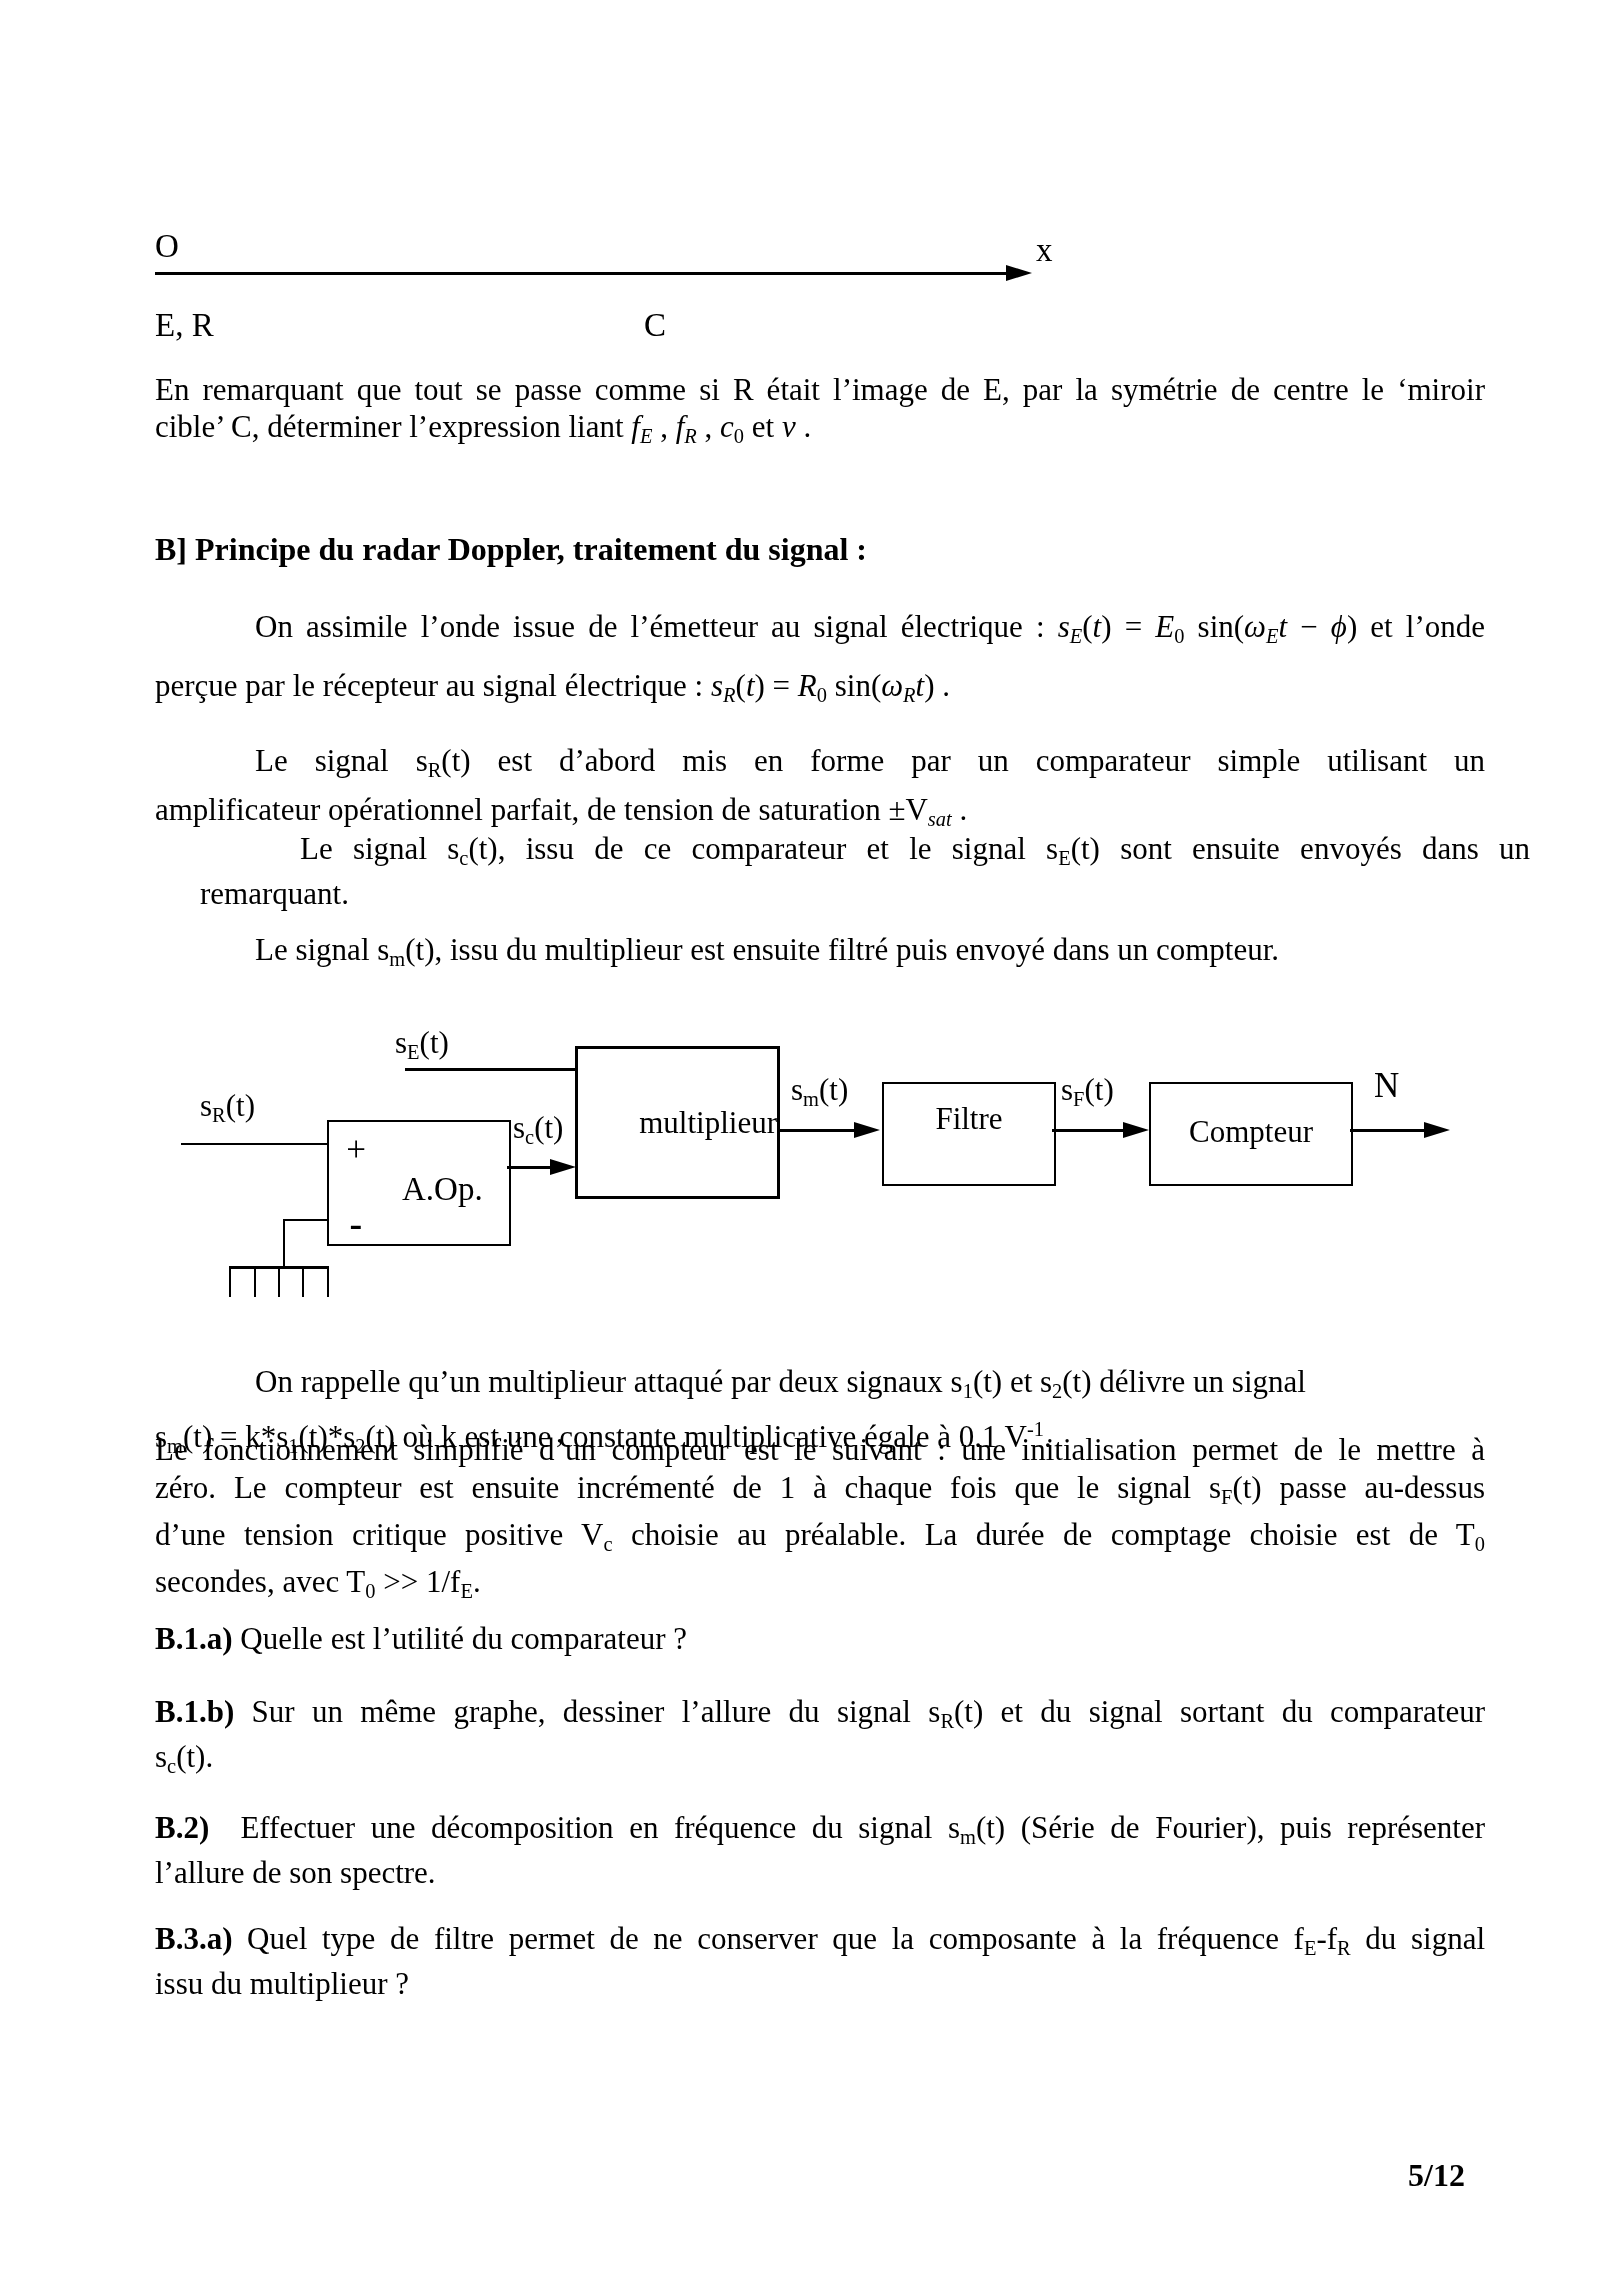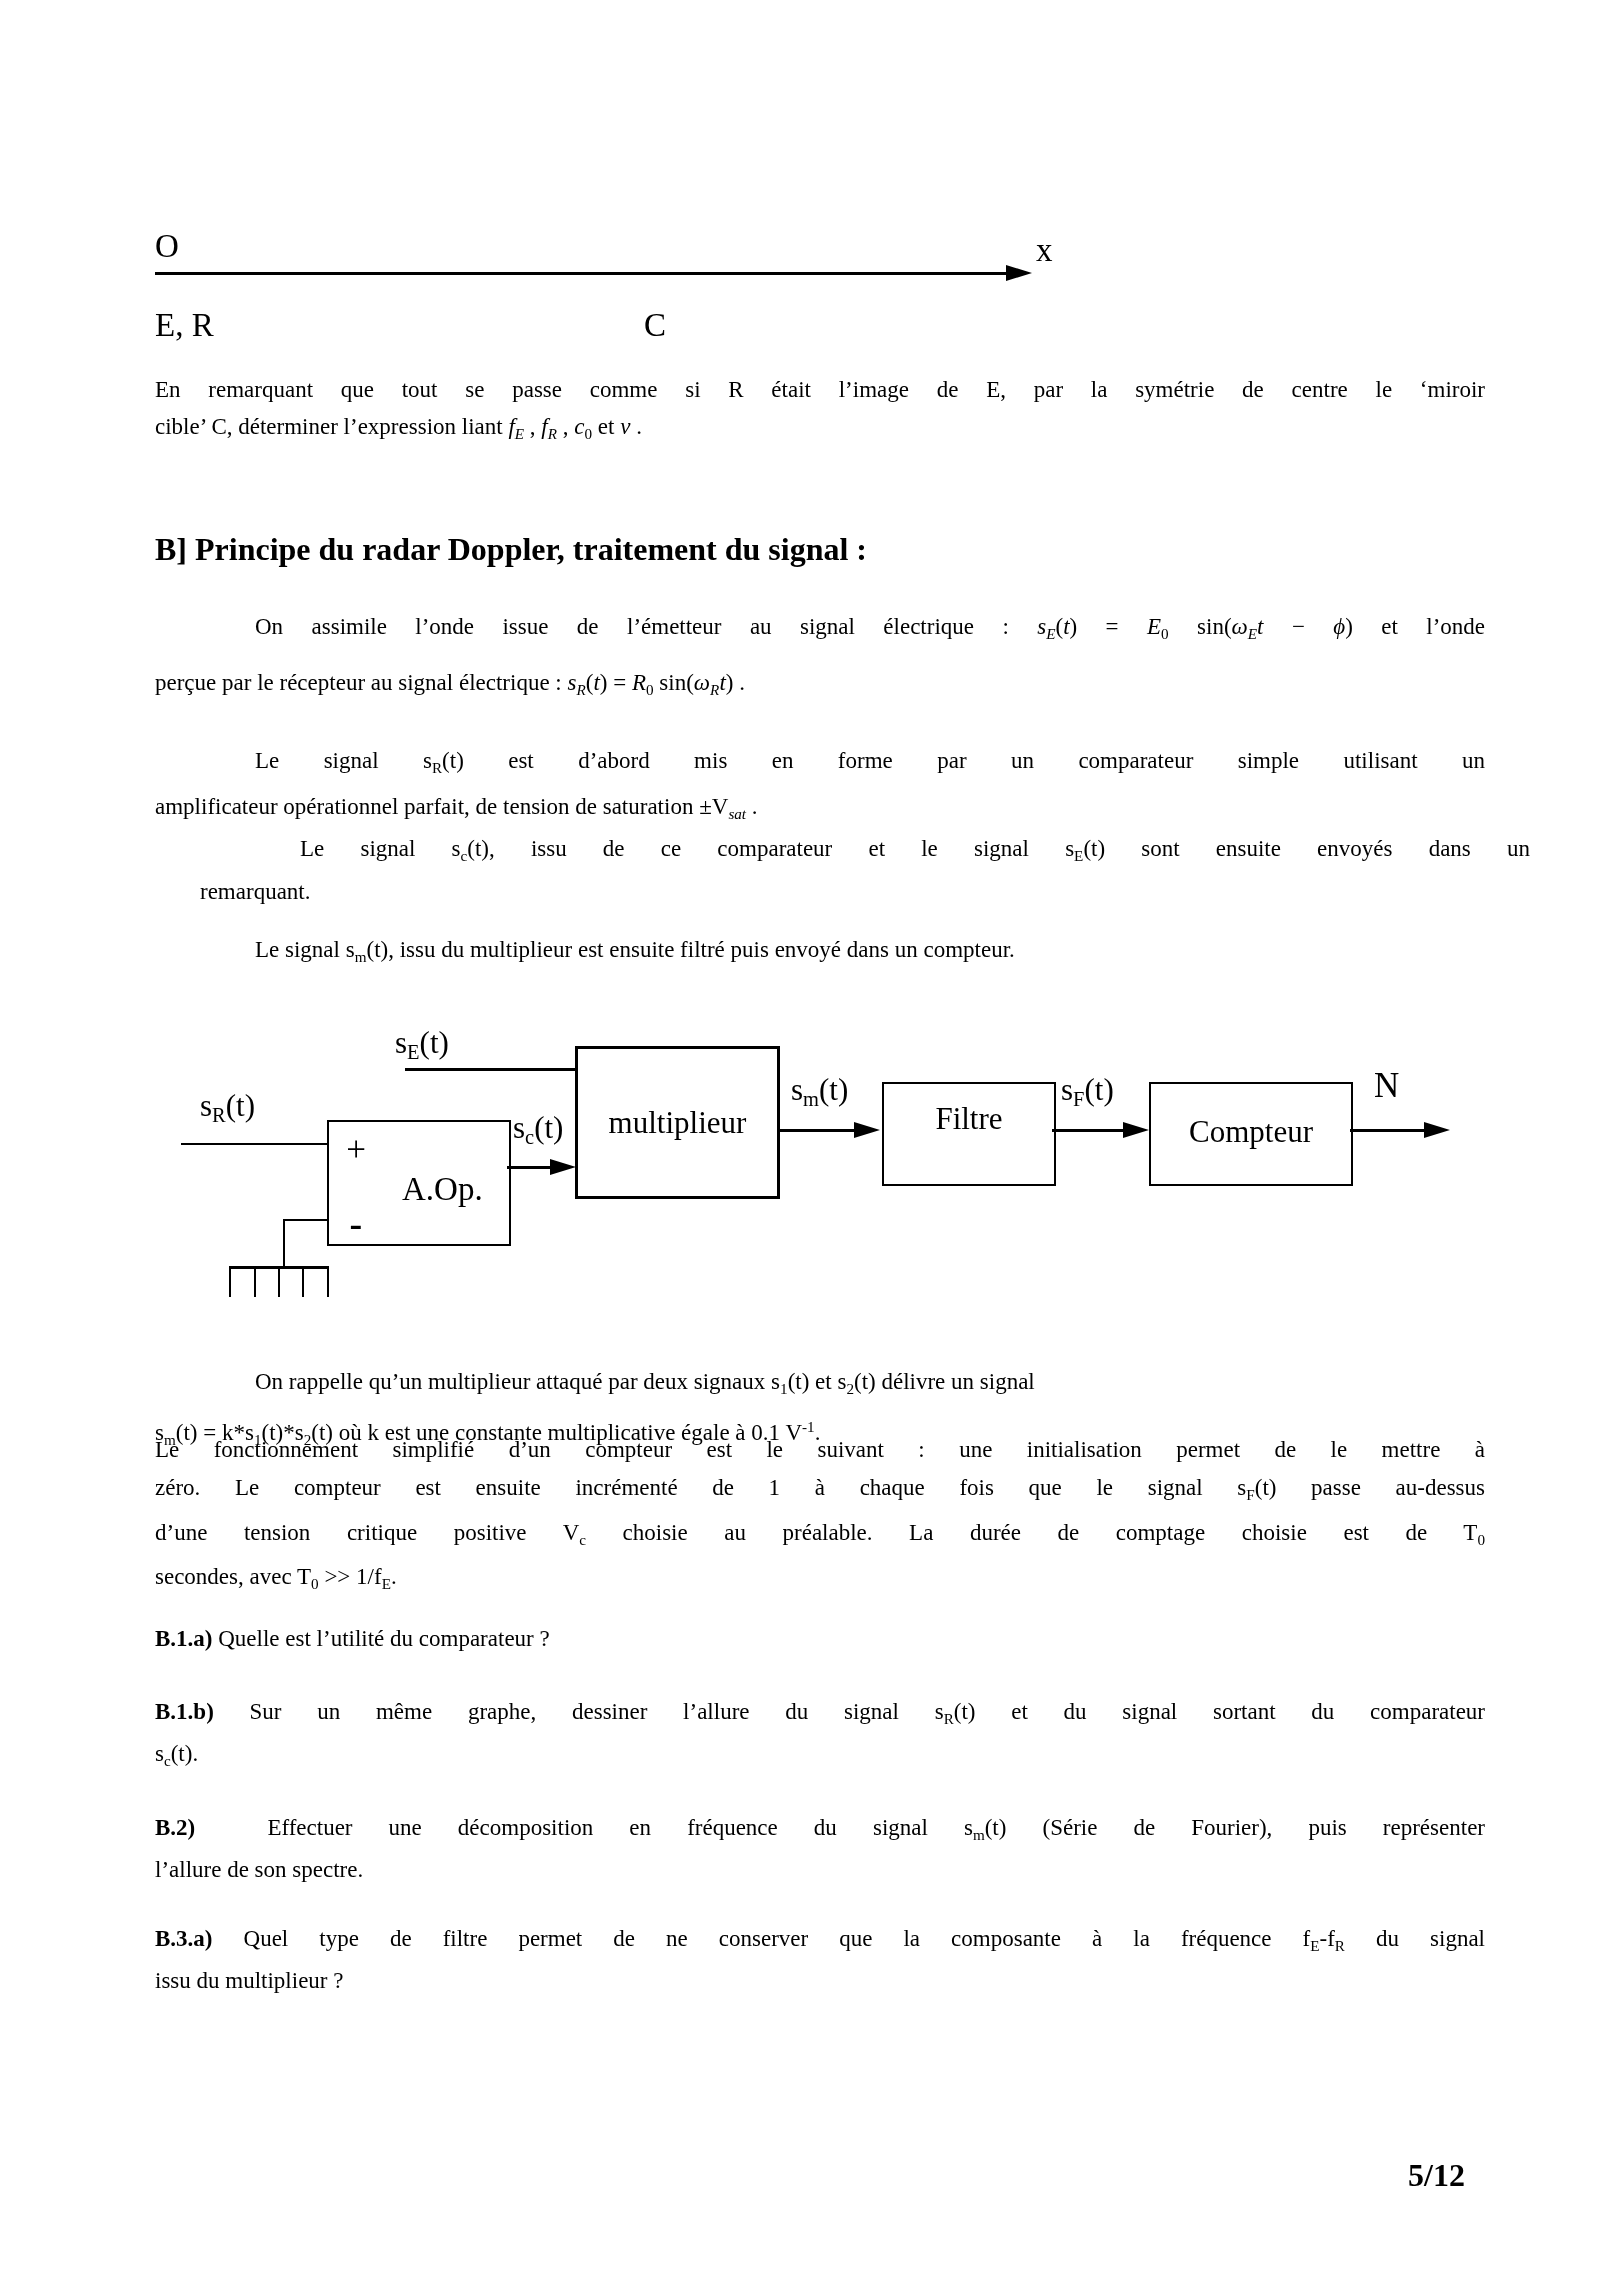--- a/index.html
+++ b/index.html
@@ -7,21 +7,21 @@
     position:relative;
     width:1623px;height:2295px;
     background:#ffffff;
     font-family:"Liberation Serif", serif;
     color:#000;
     overflow:hidden;
   }
   .para{
     position:absolute;
     left:155px;width:1330px;
-    font-size:23px;
+    font-size:31px;
     line-height:37px;
   }
   .line{display:block;white-space:normal;}
   .just{text-align:justify;text-align-last:justify;}
   .b{font-weight:bold;}
   .i{font-style:italic;}
   .sub{font-size:66%;vertical-align:-0.30em;}
   .isub{font-size:66%;vertical-align:-0.30em;font-style:italic;}
   .sup{font-size:66%;vertical-align:0.55em;}
 
@@ -37,21 +37,21 @@
   }
 
   
   .dbox{
     position:absolute;
     border:2.4px solid #000;
     background:#fff;
     display:flex;align-items:center;justify-content:center;
     font-size:31px;
   }
-  #box-mult{left:575px;top:1046px;width:199px;height:147px;border-width:3.1px;}
+  #box-mult{left:575px;top:1046px;width:199px;height:147px;border-width:3.1px;justify-content:flex-end;}
   #box-aop{left:327px;top:1120px;width:180px;height:122px;display:block;}
   #box-filter{left:882px;top:1082px;width:170px;height:100px;align-items:flex-start;padding-top:0;}
   #box-filter .boxlabel{margin-top:17.3px;}
   #box-counter{left:1149px;top:1082px;width:200px;height:100px;align-items:flex-start;}
   #box-counter .boxlabel{margin-top:30px;}
   .dlabel{position:absolute;font-size:31px;white-space:nowrap;}
   #lbl-se{left:395px;top:1025px;}
   #lbl-sr{left:200px;top:1088px;}
   #lbl-sc{left:513px;top:1110px;}
   #lbl-sm{left:791px;top:1072px;}

